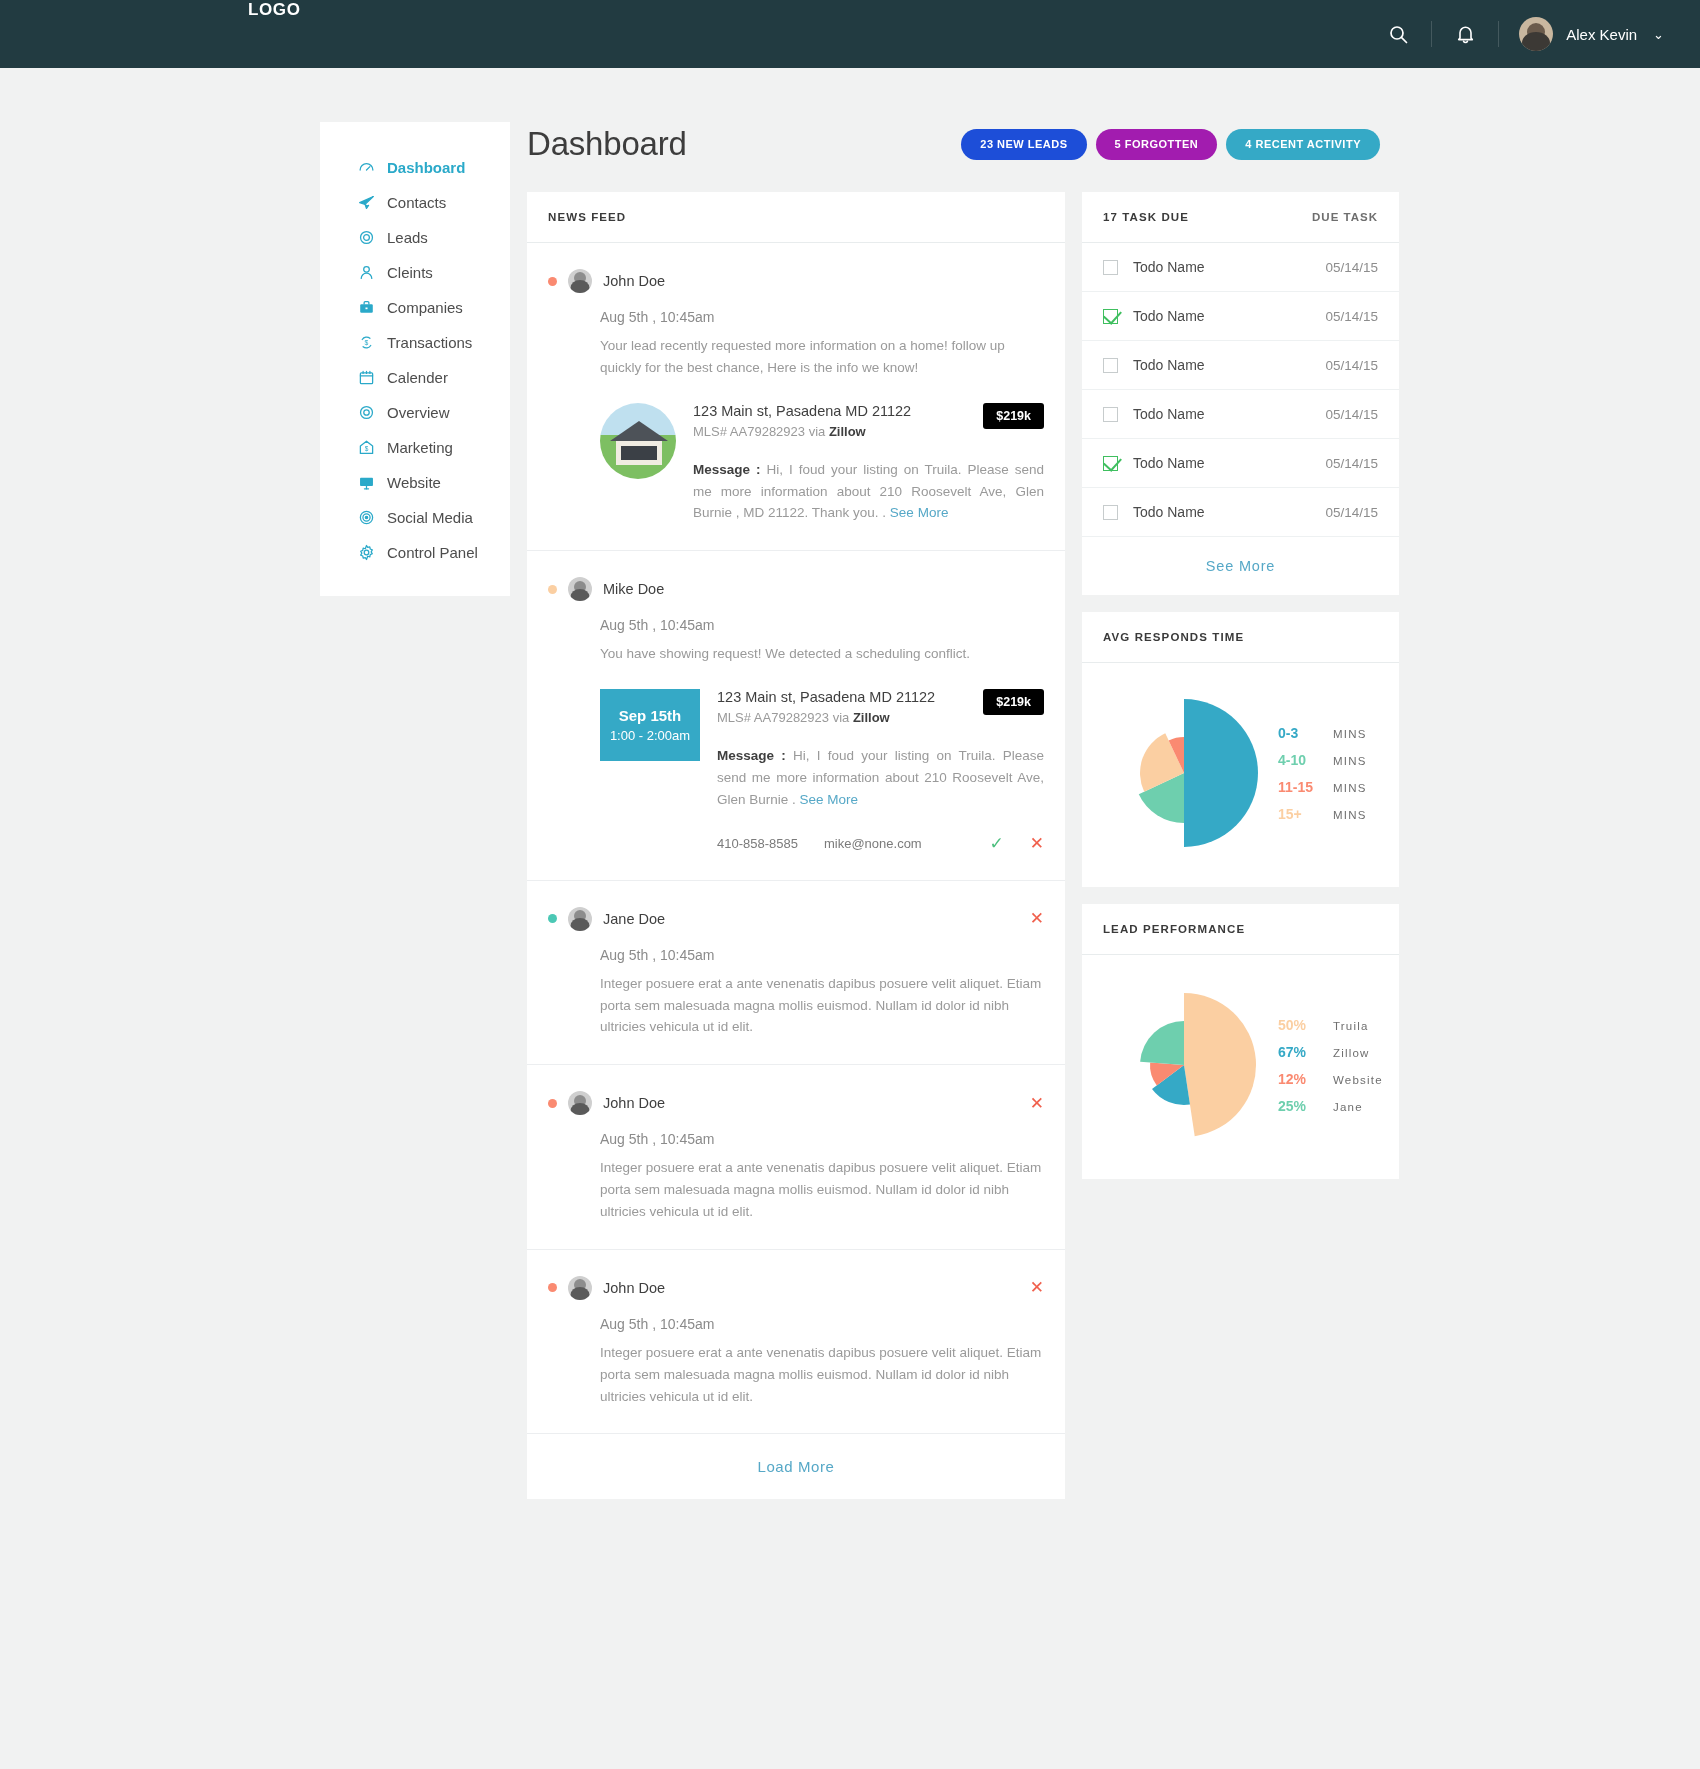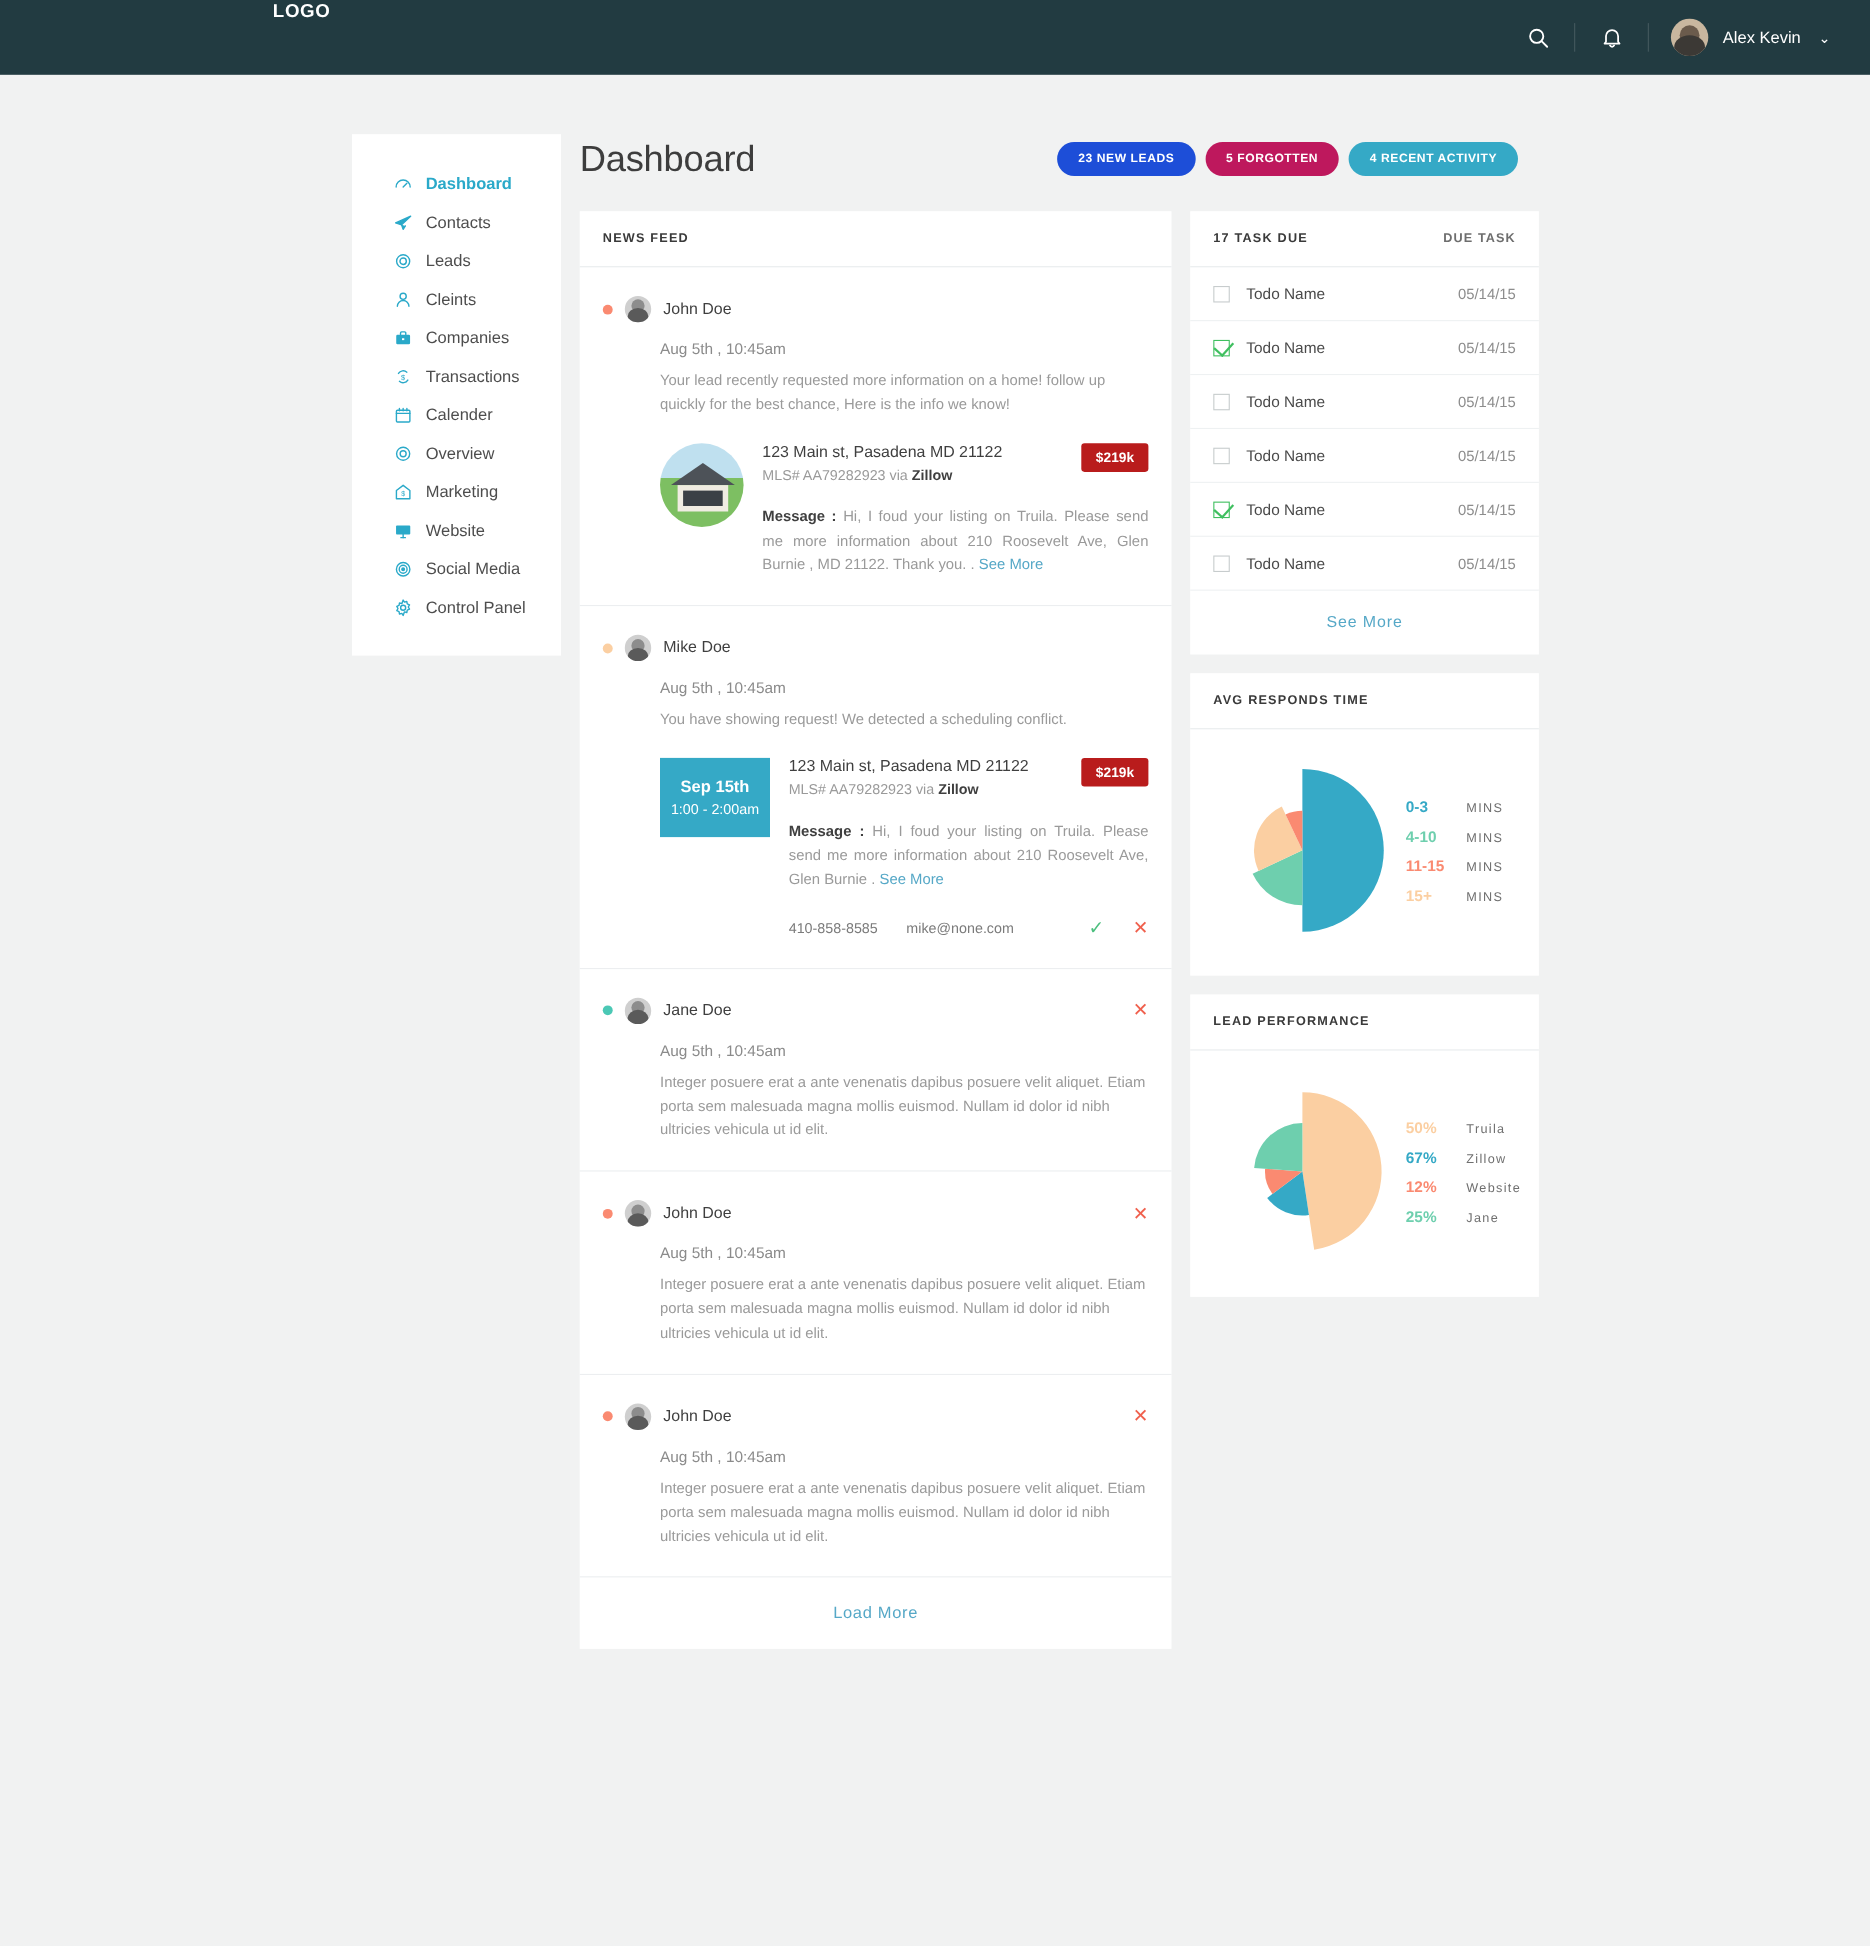--- a/index.html
+++ b/index.html
@@ -169,21 +169,21 @@
   }
   .date-box .d1 { font-size: 15px; font-weight: bold; }
   .date-box .d2 { font-size: 13px; }
   .listing-info { flex: 1; min-width: 0; }
   .addr-row { display: flex; align-items: flex-start; }
   .addr { font-size: 14.5px; color: #3f3f3f; }
   .mls { font-size: 13px; color: #9a9a9a; margin-top: 5px; }
   .mls b { color: #3f3f3f; font-weight: bold; }
   .price {
     margin-left: auto; flex: none;
-    background: #b91c1c; color: #fff;
+    background: #000000; color: #fff;
     font-size: 12.5px; font-weight: bold;
     padding: 6px 13px; border-radius: 3px;
   }
   .msg { margin-top: 20px; font-size: 13.5px; color: #9a9a9a; line-height: 1.62; text-align: justify; }
   .msg b { color: #3f3f3f; font-weight: bold; }
   .seemore-inline { color: #56a8c7; cursor: pointer; }
   .contact-row {
     display: flex; align-items: center; gap: 26px;
     margin-top: 22px; font-size: 13px; color: #7b7b7b;
   }
@@ -375,21 +375,21 @@
           <span>Control Panel</span>
         </div>
       </div>
 
   <div class="main">
 
     <div class="main-head">
       <div class="page-title">Dashboard</div>
       <div class="badges" id="badges">
             <div class="badge" style="background:#1d4ed8">23 NEW LEADS</div>
-            <div class="badge" style="background:#be185d">5 FORGOTTEN</div>
+            <div class="badge" style="background:#a21caf">5 FORGOTTEN</div>
             <div class="badge" style="background:#35a9c6">4 RECENT ACTIVITY</div>
           </div>
     </div>
 
     <div class="cols">
 
       <div class="col-feed">
         <div class="card">
           <div class="card-head">NEWS FEED</div>
           <div id="posts">

